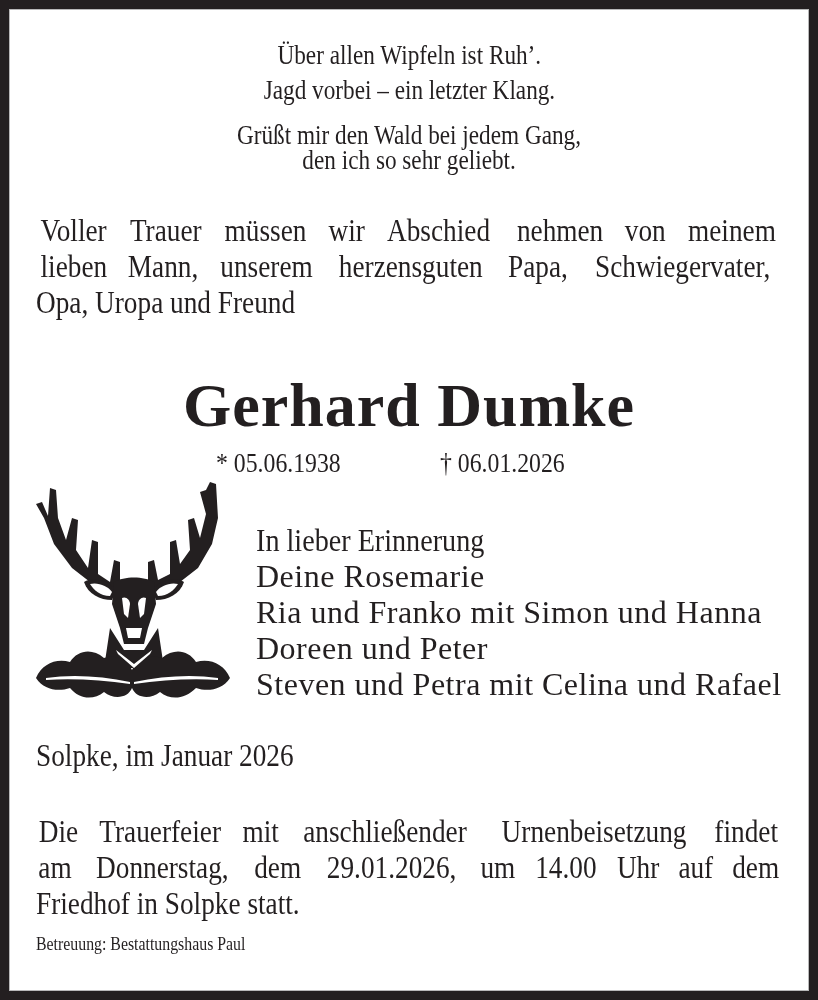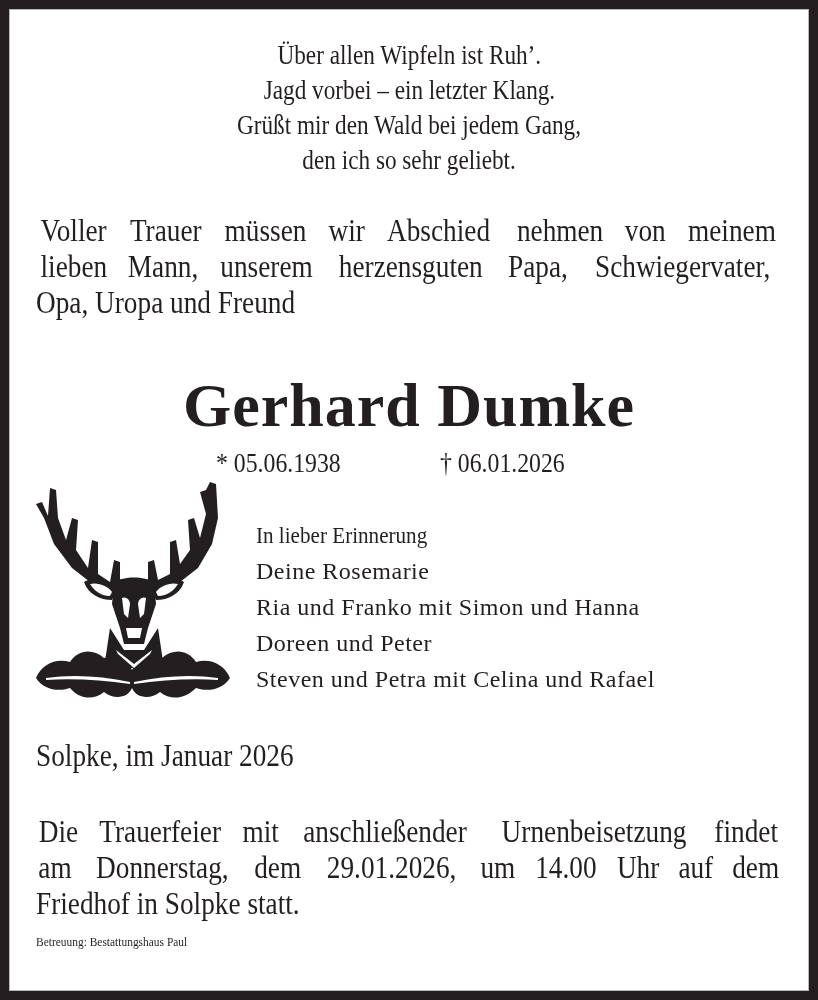--- a/index.html
+++ b/index.html
@@ -11,34 +11,34 @@
   .inner { position: absolute; left: 9px; top: 9px; width: 800px; height: 982px; border: 1px solid #b8b8b8; box-sizing: border-box; }
   .t { position: absolute; font-family: "Liberation Serif", serif; color: #231f20; white-space: nowrap; }
   .poem { left: 0; width: 818px; text-align: center; font-size: 27px; line-height: 35px; margin-top: 8px; }
   .poem span { display: inline-block; transform: scaleX(0.86); transform-origin: center; }
   .para { left: 36px; width: 746px; font-size: 31px; }
   .just { display: flex; justify-content: space-between; width: 746px; }
   .just span, .left span { display: inline-block; }
   .cond { transform: scaleX(0.88); transform-origin: left center; display: inline-block; }
   .name { left: 0; width: 818px; text-align: center; font-size: 62px; font-weight: bold; letter-spacing: 1px; top: 370px; }
   .dates { font-size: 27px; top: 448px; }
-  .fam { left: 256px; font-size: 24px; }
+  .fam { left: 256px; font-size: 32px; }
   .fam.b { font-weight: normal; letter-spacing: 0.5px; }
-  .small { left: 36px; font-size: 13px; top: 934px; }
+  .small { left: 36px; font-size: 18px; top: 934px; }
   .deer { position: absolute; left: 32px; top: 478px; width: 200px; height: 228px; }
 </style>
 </head>
 <body>
 
 <div class="frame"></div>
 <div class="inner"></div>
 
 <div class="t poem" style="top:30px"><span>Über allen Wipfeln ist Ruh’.</span></div>
 <div class="t poem" style="top:65px"><span>Jagd vorbei – ein letzter Klang.</span></div>
-<div class="t poem" style="top:100px"><span>Grüßt mir den Wald bei jedem Gang,</span></div>
+<div class="t poem" style="top:110px"><span>Grüßt mir den Wald bei jedem Gang,</span></div>
 <div class="t poem" style="top:135px"><span>den ich so sehr geliebt.</span></div>
 
 <div class="t para" style="top:213px">
   <div class="just" id="intro0">
       <span style="transform: scaleX(0.88); transform-origin: center center;">Voller</span>
       <span style="transform: scaleX(0.88); transform-origin: center center;">Trauer</span>
       <span style="transform: scaleX(0.88); transform-origin: center center;">müssen</span>
       <span style="transform: scaleX(0.88); transform-origin: center center;">wir</span>
       <span style="transform: scaleX(0.88); transform-origin: center center;">Abschied</span>
       <span style="transform: scaleX(0.88); transform-origin: center center;">nehmen</span>

